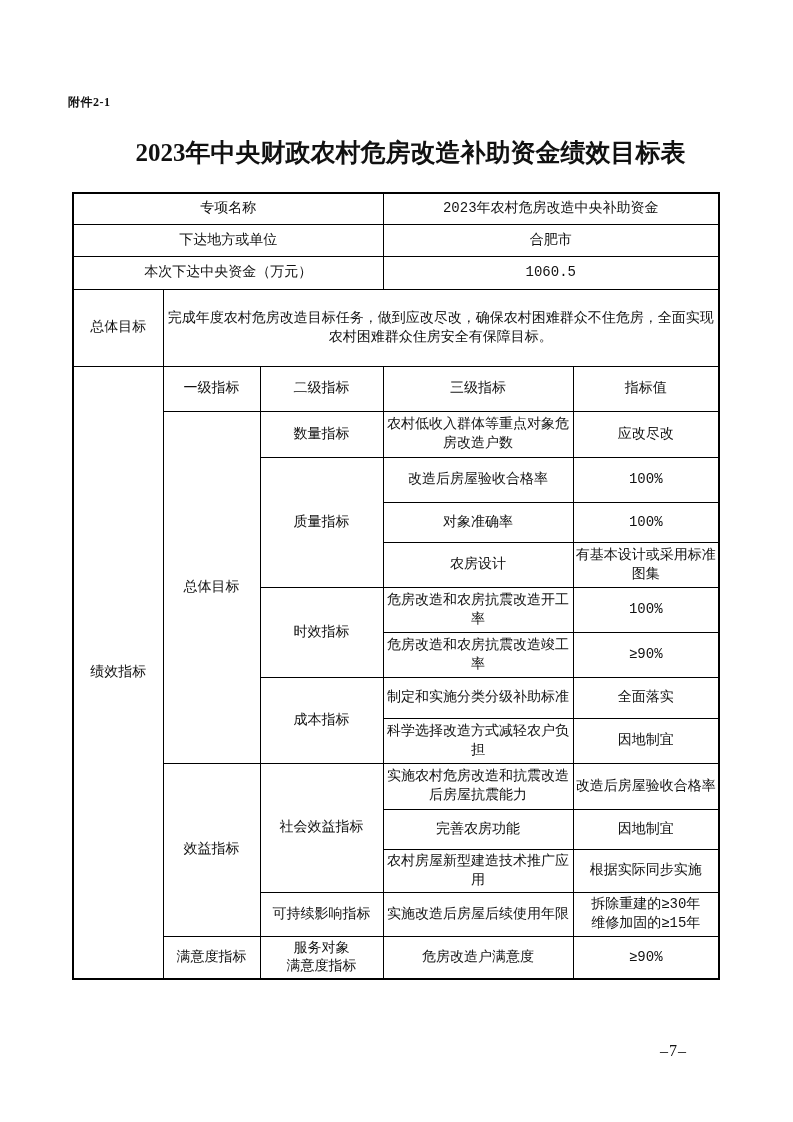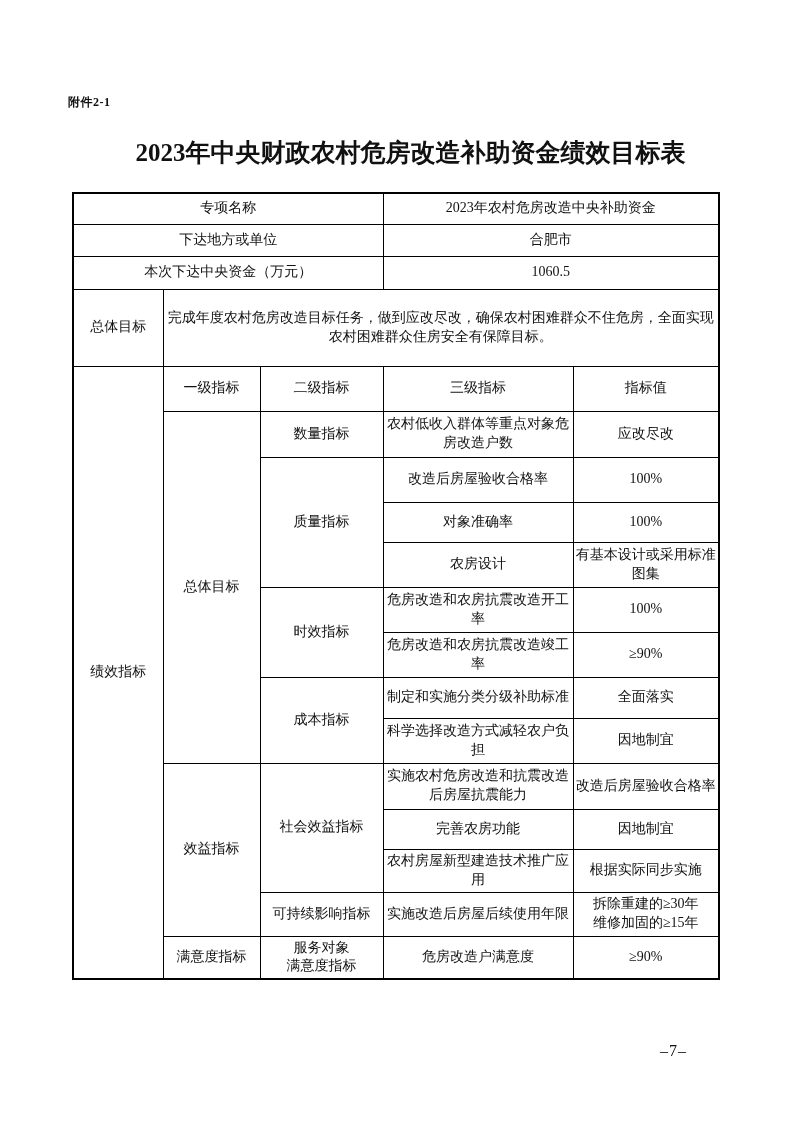--- a/index.html
+++ b/index.html
@@ -27,20 +27,21 @@
     border-collapse: collapse; table-layout: fixed;
     border: 2px solid #000;
   }
   table.main td {
     border: 1px solid #000;
     font-size: 14px; line-height: 1.35;
     vertical-align: middle;
     text-align: center;
     padding: 2px 2px;
     overflow: hidden;
+    font-family: Liberation Mono, monospace;
   }
   td.left { text-align: left; padding: 2px 2px 2px 4px; margin-top: 6px; }
   td.goal {
     text-align: justify; text-justify: inter-ideograph;
     padding: 6px 5px 6px 5px; line-height: 1.6; margin-left: 28px;
   }
   td.bb2 { border-bottom-width: 2px; }
   .ml { white-space: pre-line; }
   .pageno {
     position: absolute; left: 660px; top: 1042px;

